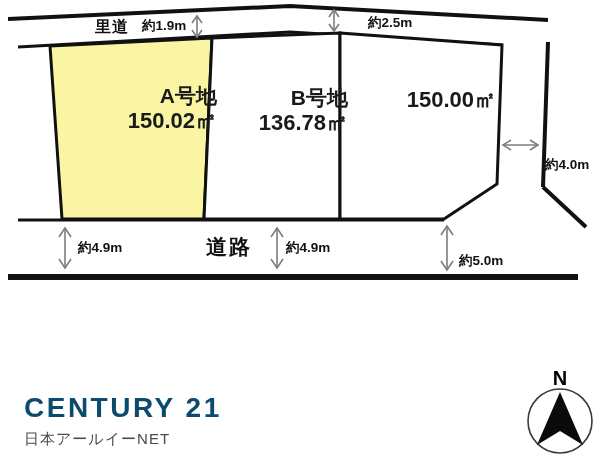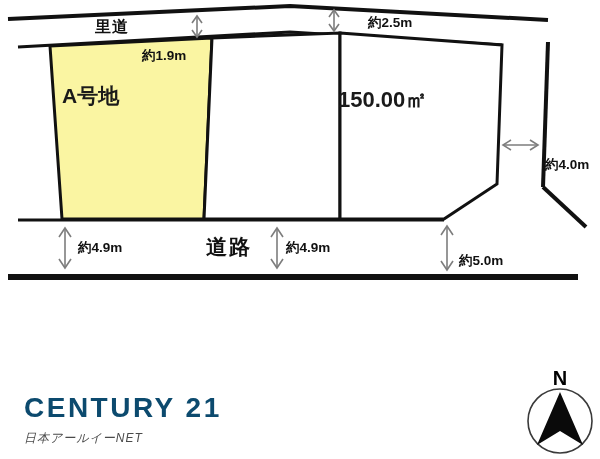--- a/index.html
+++ b/index.html
@@ -9,25 +9,25 @@
     background:#ffffff;
     overflow:hidden;
     font-family:"Liberation Sans","DejaVu Sans",sans-serif;
     color:#111;
   }
   svg.diagram { position:absolute; left:0; top:0; }
   .lbl { position:absolute; white-space:nowrap; }
   .dim-label { font-size:13.5px; font-weight:bold; color:#111; }
   .road-label { font-size:21px; font-weight:bold; color:#111; letter-spacing:2px; }
   .satomichi-label { font-size:16px; font-weight:bold; color:#111; letter-spacing:1px; }
-  .plot-label { position:absolute; text-align:left; font-weight:bold; color:#1a1a1a; line-height:25px; }
+  .plot-label { position:absolute; text-align:right; font-weight:bold; color:#1a1a1a; line-height:25px; }
   .plot-label .name { font-size:21px; }
   .plot-label .area { font-size:22px; }
   .logo { font-size:28px; font-weight:bold; color:#0c4a6e; letter-spacing:2.5px; }
-  .company { font-size:12px; color:#4a4a4a; letter-spacing:1px;font-style:italic; }
+  .company { font-size:15px; color:#4a4a4a; letter-spacing:1px; }
   .north-n { font-size:20px; font-weight:bold; color:#000; width:26px; text-align:center; }
 </style>
 </head>
 <body>
 
 <div class="canvas">
 
   <svg class="diagram" width="600" height="459" viewBox="0 0 600 459">
 
     <polyline points="8,19 290,6 548,20" fill="none" stroke="#111" stroke-width="4"></polyline>
@@ -87,27 +87,32 @@
     </g>
 
     <g>
       <circle cx="560" cy="421" r="32" fill="none" stroke="#3a3a3a" stroke-width="1.6"></circle>
       <polygon points="560,392 583,445 560,431 537,445" fill="#0a0a0a"></polygon>
     </g>
   </svg>
 
   <div class="plot-label" style="left:62px; top:83px; width:155px;">
     <div class="name">A号地</div>
+    <div class="area">150.02㎡</div>
+  </div>
+  <div class="plot-label" style="left:198px; top:85px; width:150px;">
+    <div class="name">B号地</div>
+    <div class="area">136.78㎡</div>
   </div>
   <div class="plot-label" style="left:338px; top:87px; width:158px;">
     <div class="area">150.00㎡</div>
   </div>
 
   <div class="lbl satomichi-label" style="left:95px; top:17px;">里道</div>
-  <div class="lbl dim-label" style="left:142px; top:17px;margin-top:30px;">約1.9m</div>
+  <div class="lbl dim-label" style="left:142px; top:17px;">約1.9m</div>
   <div class="lbl dim-label" style="left:368px; top:14px;">約2.5m</div>
   <div class="lbl dim-label" style="left:498px; top:156px;padding-left:47px;">約4.0m</div>
   <div class="lbl dim-label" style="left:78px; top:239px;">約4.9m</div>
   <div class="lbl road-label" style="left:206px; top:233px;">道路</div>
   <div class="lbl dim-label" style="left:286px; top:239px;">約4.9m</div>
   <div class="lbl dim-label" style="left:459px; top:252px;">約5.0m</div>
 
   <div class="lbl logo" style="left:24px; top:392px;">CENTURY 21</div>
   <div class="lbl company" style="left:24px; top:430px;">日本アールイーNET</div>
 

